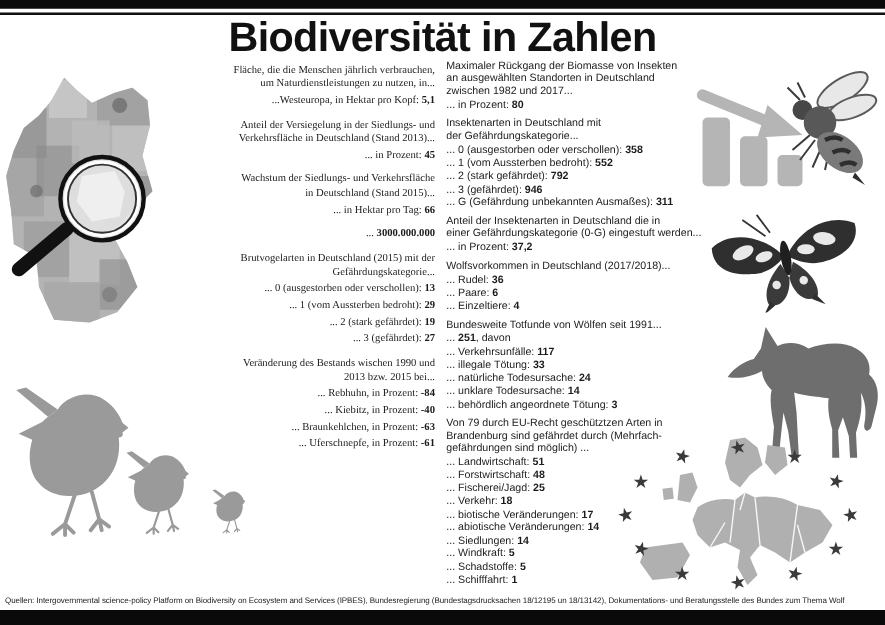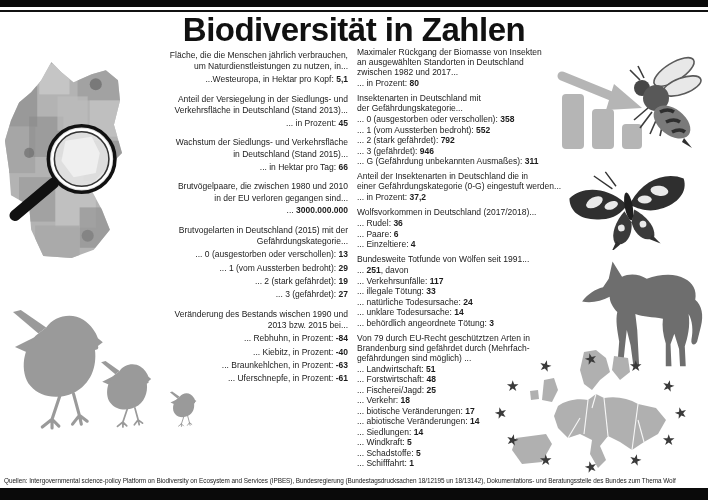--- a/index.html
+++ b/index.html
@@ -8,21 +8,21 @@
   .bar{position:absolute;left:0;width:708px;background:#0a0a0a;}
   #top-bar{top:0;height:7px;}
   #top-hairline{position:absolute;left:0;top:10px;width:708px;height:2px;background:#111;}
   #bottom-bar{top:488px;height:12px;}
   #title{position:absolute;left:0;top:11px;width:708px;text-align:center;
          font-size:33px;font-weight:bold;letter-spacing:-0.5px;color:#111;}
   
   .col{position:absolute;}
   #col-left{left:60px;top:50px;width:288px;text-align:right;font-size:8.5px;line-height:11.4px;}
   #col-mid{left:357px;top:47px;width:240px;text-align:left;font-size:8.5px;line-height:10px;}
-  #col-left .block{margin-bottom:8px;}
+  #col-left .block{margin-bottom:8px;font-family:Liberation Serif, serif;}
   #col-mid .block{margin-bottom:5px;}
   .heading{white-space:pre;margin-bottom:1.5px;}
   #col-mid .heading{margin-bottom:1px;}
   .stat{white-space:pre;}
   #col-left .stat{margin-bottom:2px;}
   #col-mid .stat{margin-bottom:0.5px;}
   .stat .val{font-weight:bold;}
   
   .gfx{position:absolute;}
   #germany-map{left:-2px;top:56px;}
@@ -212,22 +212,20 @@
         <div class="heading">Anteil der Versiegelung in der Siedlungs- und
 Verkehrsfläche in Deutschland (Stand 2013)...</div>
         <div class="stat"><span>... in Prozent: </span><span class="val">45</span></div>
       </div>
       <div class="block">
         <div class="heading">Wachstum der Siedlungs- und Verkehrsfläche
 in Deutschland (Stand 2015)...</div>
         <div class="stat"><span>... in Hektar pro Tag: </span><span class="val">66</span></div>
       </div>
       <div class="block">
-        <div class="heading">Brutvögelpaare, die zwischen 1980 und 2010
-in der EU verloren gegangen sind...</div>
         <div class="stat"><span>... </span><span class="val">3000.000.000</span></div>
       </div>
       <div class="block">
         <div class="heading">Brutvogelarten in Deutschland (2015) mit der
 Gefährdungskategorie...</div>
         <div class="stat"><span>... 0 (ausgestorben oder verschollen): </span><span class="val">13</span></div>
         <div class="stat"><span>... 1 (vom Aussterben bedroht): </span><span class="val">29</span></div>
         <div class="stat"><span>... 2 (stark gefährdet): </span><span class="val">19</span></div>
         <div class="stat"><span>... 3 (gefährdet): </span><span class="val">27</span></div>
       </div>

